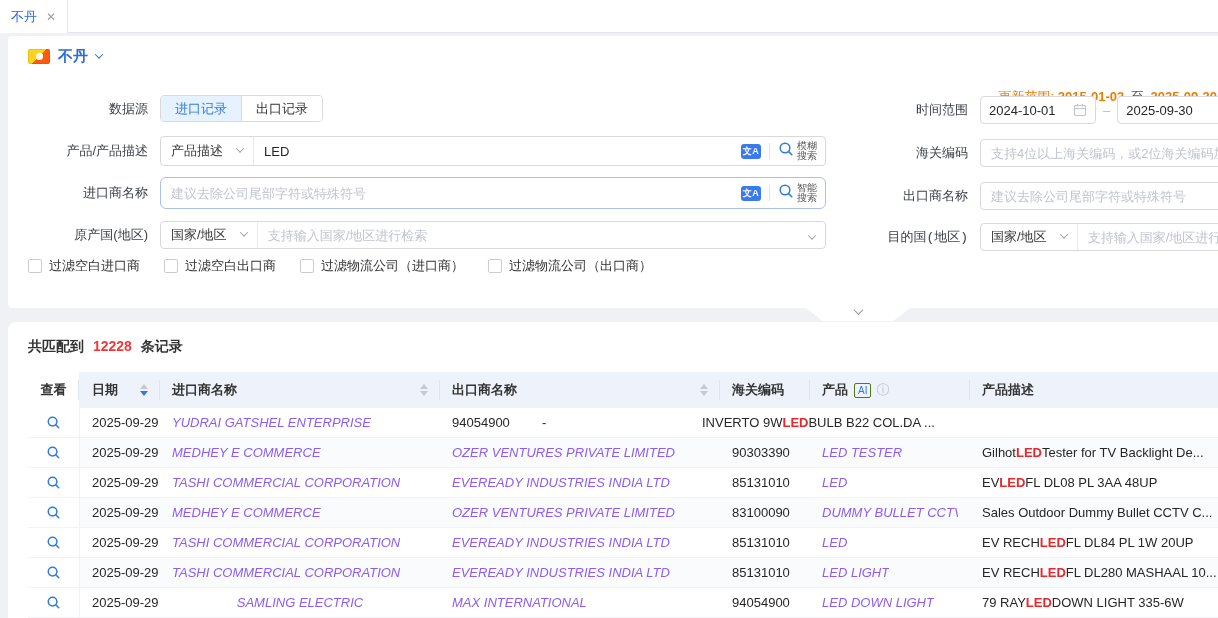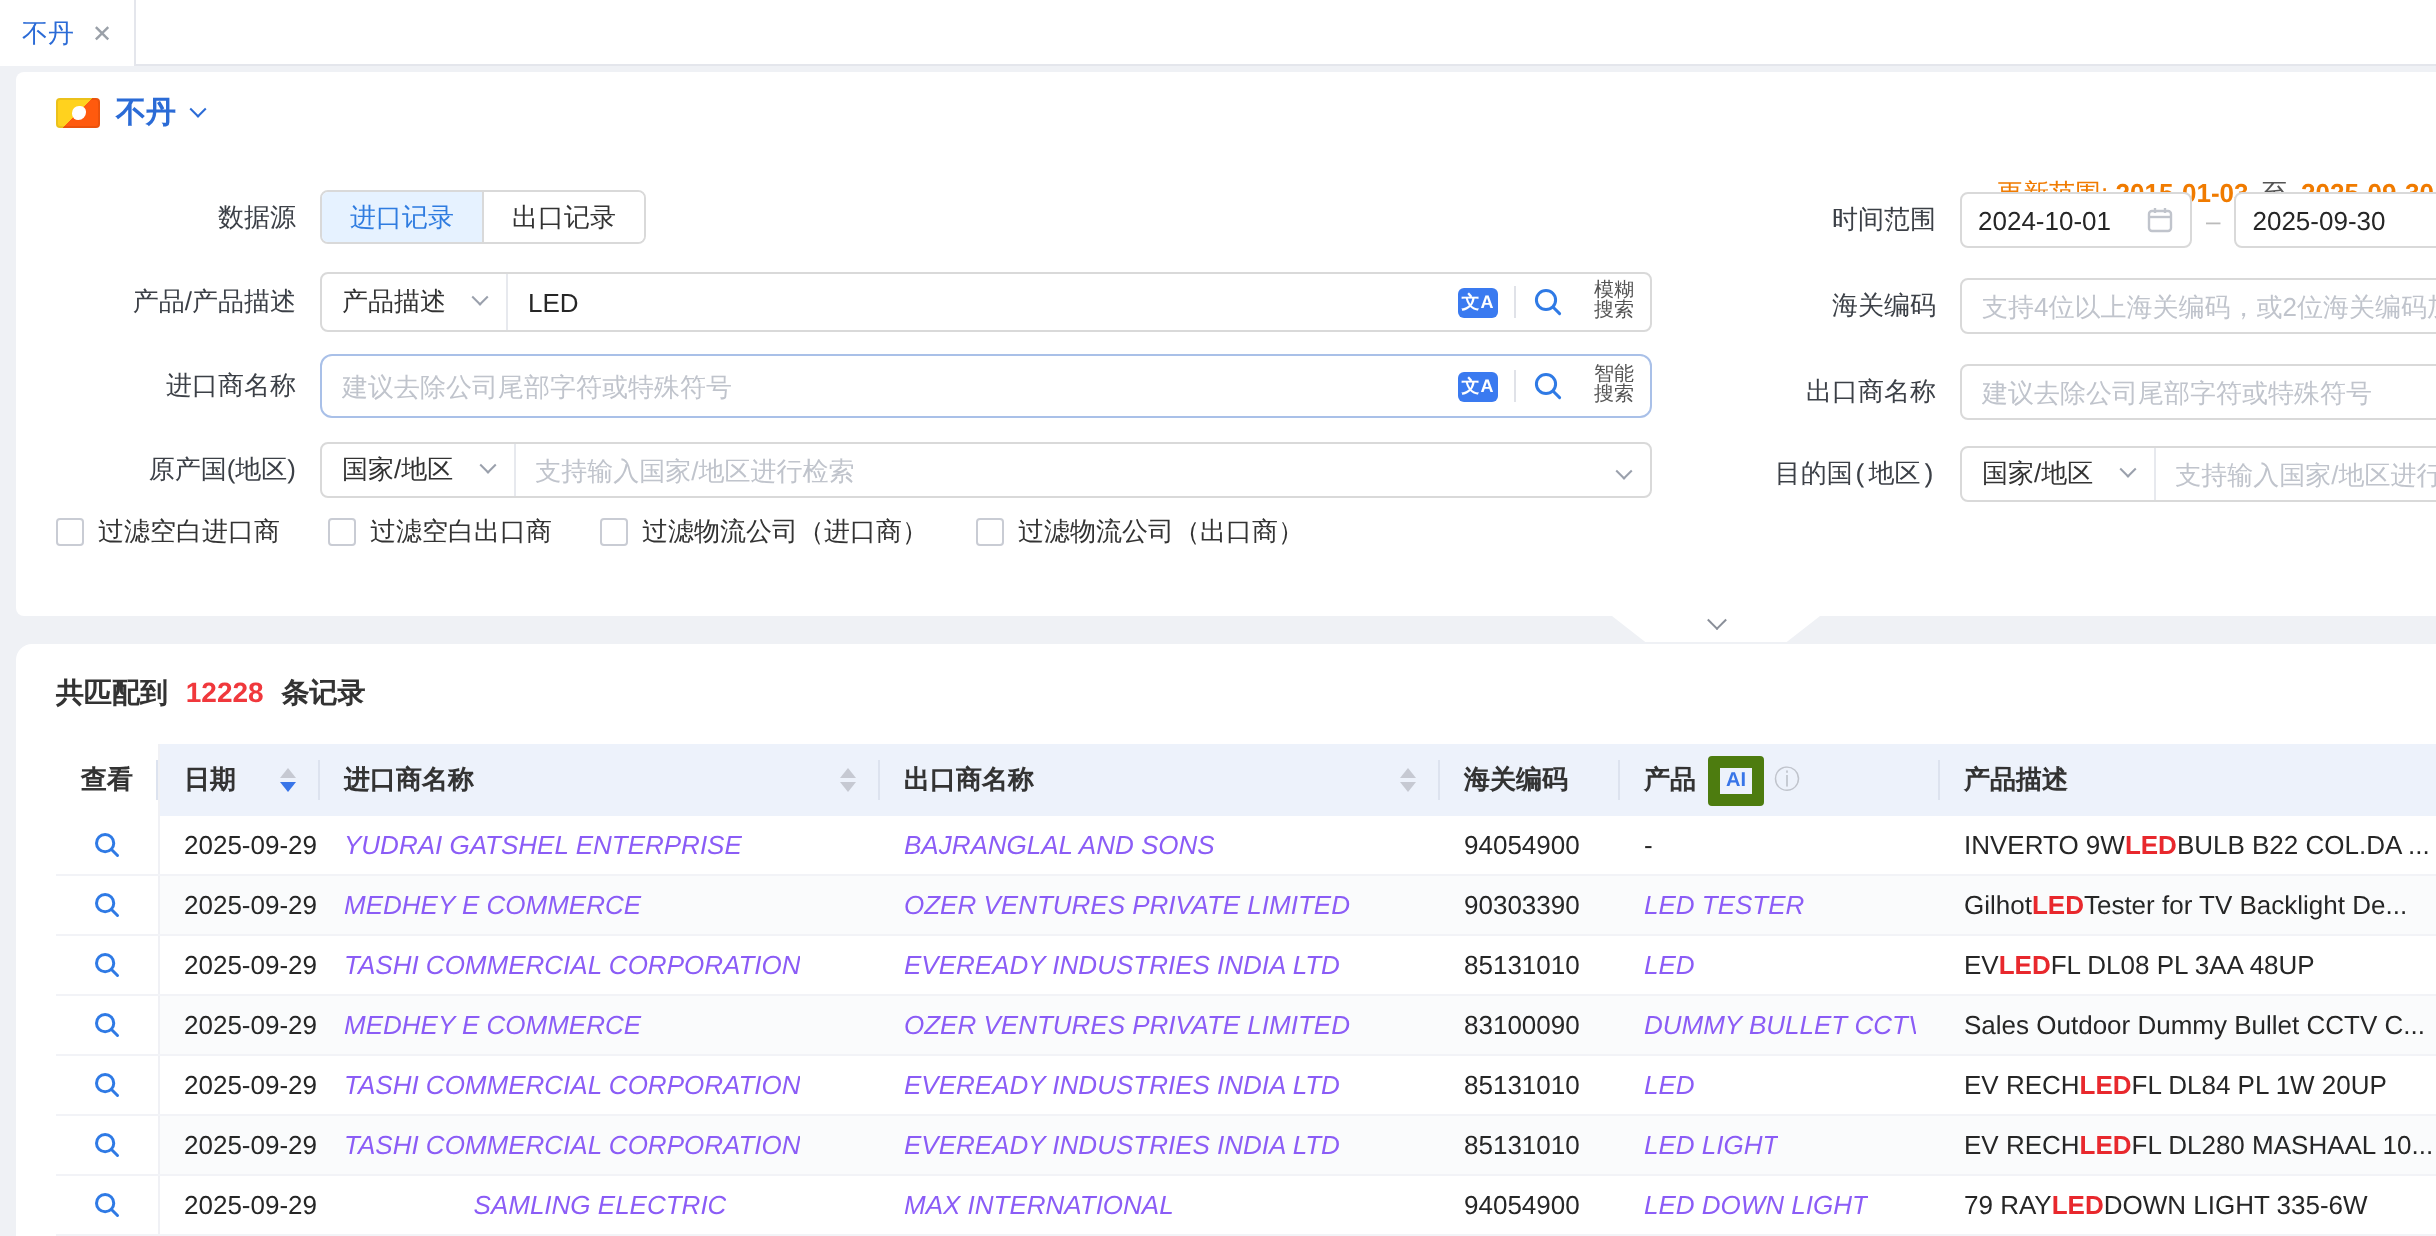--- a/index.html
+++ b/index.html
@@ -58,21 +58,21 @@
     border-right:1px solid #e7e9ee; color:#333; flex:none; gap:14px; cursor:pointer; }
   .gsel .chev, .gend .chev { color:#9aa0ac; width:6px; height:6px; margin-top:-3px; }
   .ginput { flex:1; border:none; outline:none; font:inherit; color:#262626;
     padding:0 10px; min-width:0; background:transparent; }
   .ginput::placeholder { color:#c0c4cc; }
   .gicons { display:flex; align-items:center; gap:8px; padding:0 8px; flex:none; }
   .translate-badge { background:#3a7af0; color:#fff; font-size:9px; font-weight:bold;
     border-radius:3px; width:20px; height:15px; display:flex; align-items:center;
     justify-content:center; cursor:pointer; letter-spacing:.5px; }
   .vdiv { width:1px; height:16px; background:#e0e2e8; }
-  .search-btn { display:flex; align-items:center; gap:15px; cursor:pointer; }
+  .search-btn { display:flex; align-items:flex-start; gap:3px; cursor:pointer; }
   .search-btn .txt { font-size:10px; color:#555; line-height:10px; text-align:left; }
   .gend { padding:0 10px; flex:none; }
   
   .rinput { border:1px solid #d9d9d9; border-radius:4px; height:28px; padding:0 10px;
     font:inherit; color:#262626; width:258px; outline:none; }
   .rinput::placeholder { color:#c0c4cc; }
   .date-box { display:flex; align-items:center; border:1px solid #d9d9d9; border-radius:4px;
     height:28px; padding:0 8px; background:#fff; }
   .date-box input { border:none; outline:none; font:inherit; color:#262626; width:84px; background:transparent; }
   .dash { color:#bbb; margin:0 7px; }
@@ -95,21 +95,21 @@
   .th { display:flex; align-items:center; padding:0 12px; font-weight:bold; color:#333;
     position:relative; }
   .th:not(:last-child)::after { content:""; position:absolute; right:0; top:8px; bottom:8px;
     width:1px; background:#dde3ef; }
   .sort { display:flex; flex-direction:column; gap:2px; margin-left:auto; cursor:pointer; }
   .car-up { width:0; height:0; border-left:4px solid transparent; border-right:4px solid transparent;
     border-bottom:5px solid #c6c9d2; }
   .car-dn { width:0; height:0; border-left:4px solid transparent; border-right:4px solid transparent;
     border-top:5px solid #c6c9d2; }
   .car-dn.active { border-top-color:#3875e8; }
-  .ai-badge { border:6px solid #4d7c0f; color:#3875e8; font-size:10px; font-weight:bold;
+  .ai-badge { border:1px solid #4d7c0f; color:#3875e8; font-size:10px; font-weight:normal;
     border-radius:2px; padding:0px 3px; margin-left:6px; line-height:13px; }
   .info-ic { color:#c0c4cc; font-size:13px; margin-left:5px; font-weight:normal; }
   .trow { display:flex; height:30px; border-bottom:1px solid #f2f3f7; background:#fff; }
   .trow.alt { background:#fafbfc; }
   .td { display:flex; align-items:center; padding:0 12px; white-space:nowrap; overflow:hidden; color:#262626; }
   .c-view { width:52px; justify-content:center; padding:0; background:#fff; border-right:1px solid #f0f1f5; }
   .c-date { width:80px; }
   .c-imp  { width:280px; }
   .c-exp  { width:280px; }
   .c-hs   { width:90px; }
@@ -315,23 +315,20 @@
           <div class="td c-view" style="display: flex;">
             <svg width="15" height="15" viewBox="0 0 16 16">
               <circle cx="7" cy="7" r="4.6" fill="none" stroke="#2f7ae5" stroke-width="1.6"></circle>
               <line x1="10.4" y1="10.4" x2="13.6" y2="13.6" stroke="#2f7ae5" stroke-width="1.6" stroke-linecap="round"></line>
             </svg>
           </div>
           <div class="td c-date" style="display: flex;">2025-09-29</div>
           <div class="td c-imp" style="display: flex;">
             <div class="link">YUDRAI GATSHEL ENTERPRISE</div>
           </div>
-          <div class="td c-exp" style="display: flex;">
-            <div class="link">BAJRANGLAL AND SONS</div>
-          </div>
           <div class="td c-hs" style="display: flex;">94054900</div>
           <div class="td c-prod" style="display: flex;">
             <div class="">-</div>
           </div>
           <div class="td c-desc" style="display: flex;">
             <div class="">INVERTO 9W </div>
             <div class="hl-red">LED</div>
             <div class=""> BULB B22 COL.DA ...</div>
           </div>
         </div>

